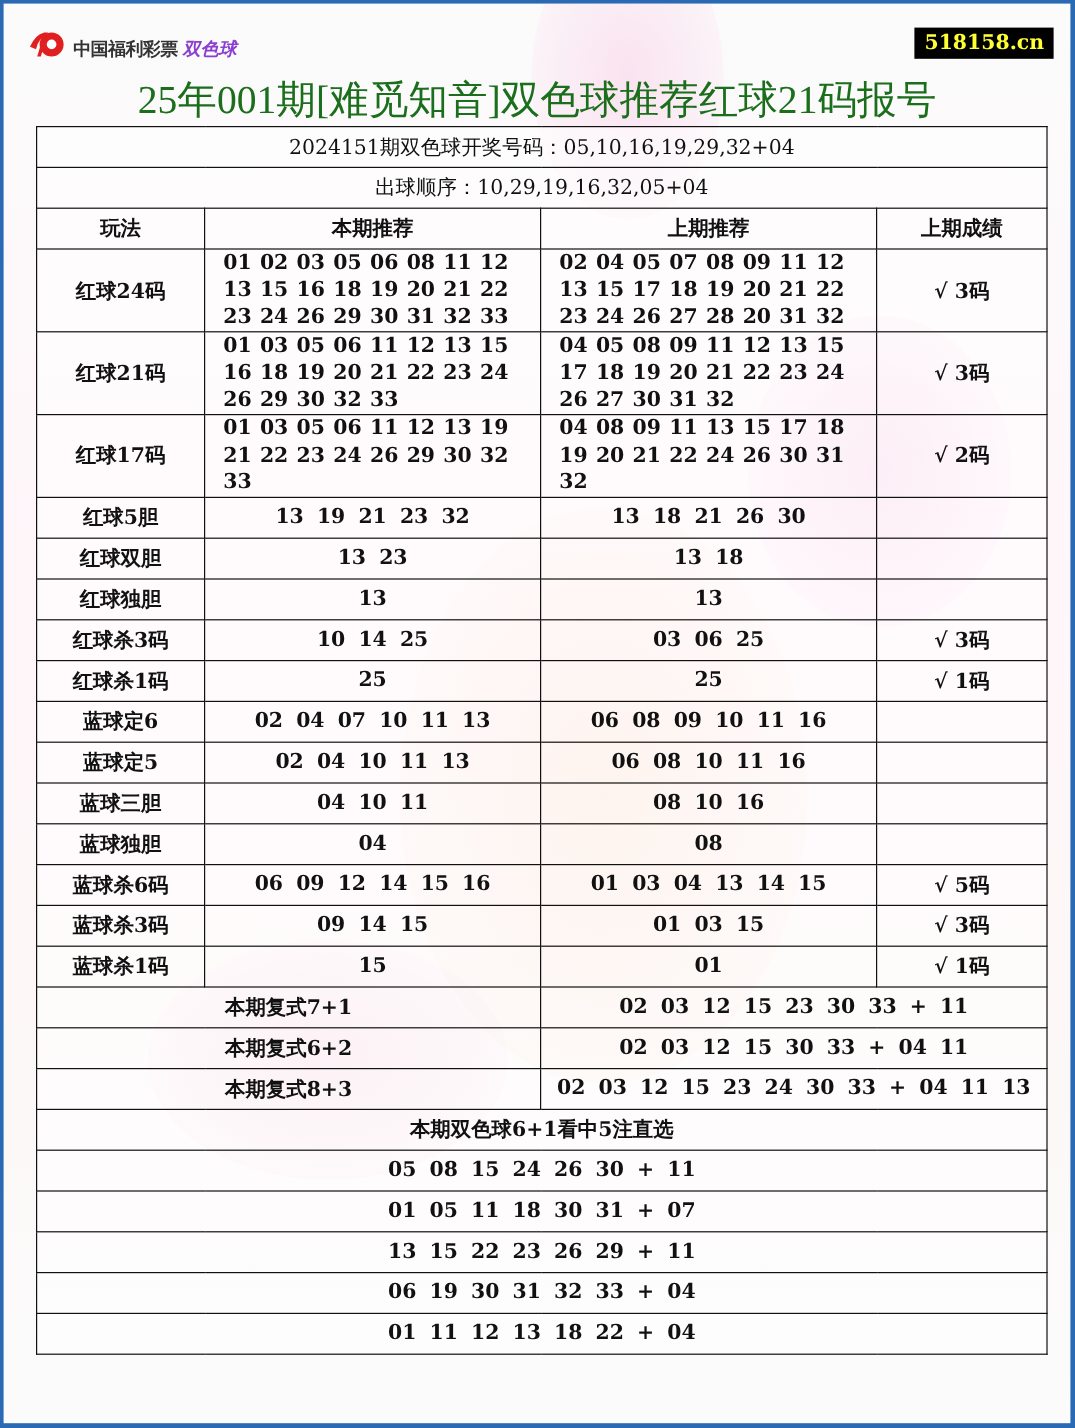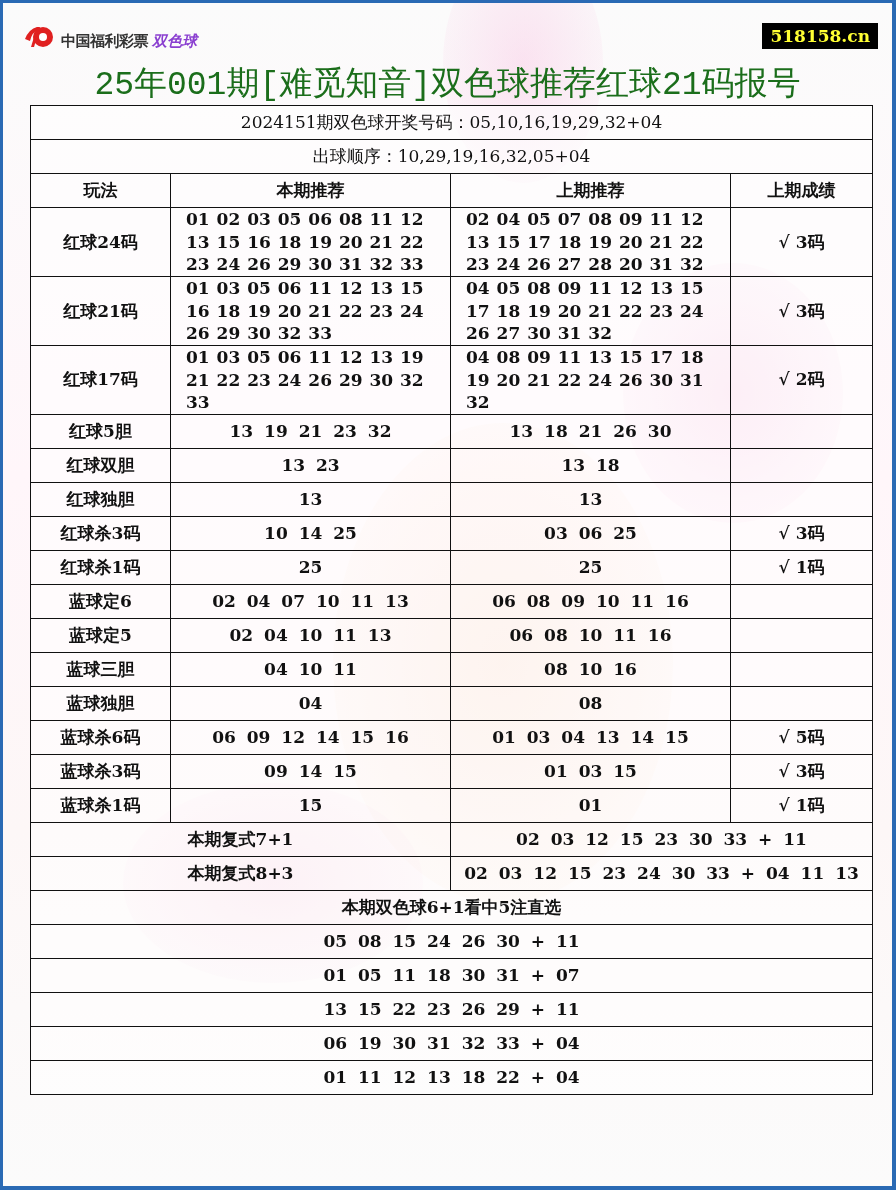--- a/index.html
+++ b/index.html
@@ -17,21 +17,21 @@
   .logo { position: absolute; left: 18px; top: 20px; display: flex; align-items: flex-end; gap: 4px; }
   .logo-mark { width: 36px; height: 28px; }
   .logo-text { font-family: "DejaVu Sans", sans-serif; font-weight: bold; font-size: 15px; color: #333; letter-spacing: -0.5px; }
   .logo-text2 { font-family: "DejaVu Sans", sans-serif; font-weight: bold; font-style: italic; font-size: 15px; color: #8a3fd0; }
   .site-badge {
     position: absolute; right: 14px; top: 20px; background: #000; color: #ffff33;
     font-family: "DejaVu Serif", serif; font-weight: bold; font-size: 17px; padding: 3px 8px;
   }
   .title {
     position: absolute; left: 0; right: 0; top: 58px; text-align: center;
-    color: #1b6e1b; font-size: 33px; font-family: Liberation Mono, monospace;
+    color: #1b6e1b; font-size: 33px; font-family: Liberation Serif, serif;
     letter-spacing: 0px;
   }
   table {
     position: absolute; left: 27px; top: 102px; width: 842px;
     border-collapse: collapse; table-layout: fixed;
     font-size: 17px; color: #111;
   }
   td {
     border: 1.5px solid #111; text-align: center; padding: 0; height: 33px;
     background: rgba(255,255,255,0.55);
@@ -178,20 +178,24 @@
       <td class="num">15</td>
       <td class="num">01</td>
       <td class="bold">√ 1码</td>
     </tr>
 
     <tr>
       <td colspan="2" class="bold">本期复式7+1</td>
       <td colspan="2" class="num">02 03 12 15 23 30 33 + 11</td>
     </tr>
     <tr>
+      <td colspan="2" class="bold">本期复式6+2</td>
+      <td colspan="2" class="num">02 03 12 15 30 33 + 04 11</td>
+    </tr>
+    <tr>
       <td colspan="2" class="bold">本期复式8+3</td>
       <td colspan="2" class="num">02 03 12 15 23 24 30 33 + 04 11 13</td>
     </tr>
 
     <tr>
       <td colspan="4" class="bold">本期双色球6+1看中5注直选</td>
     </tr>
     <tr>
       <td colspan="4" class="num">05 08 15 24 26 30 + 11</td>
     </tr>

